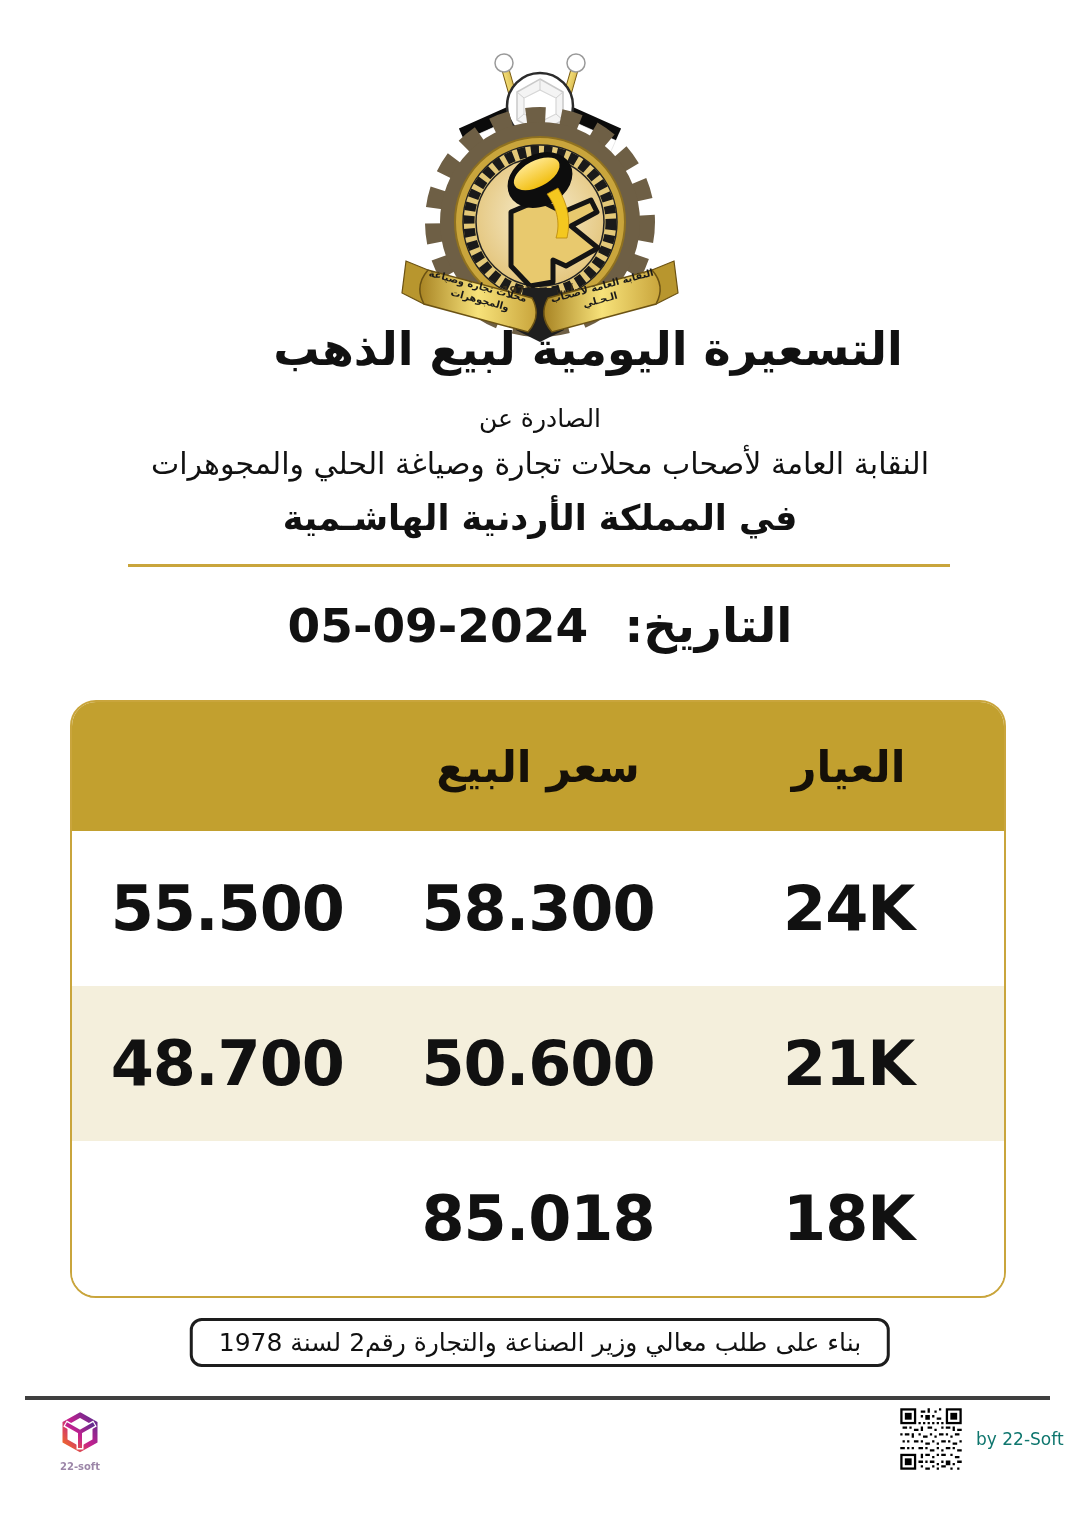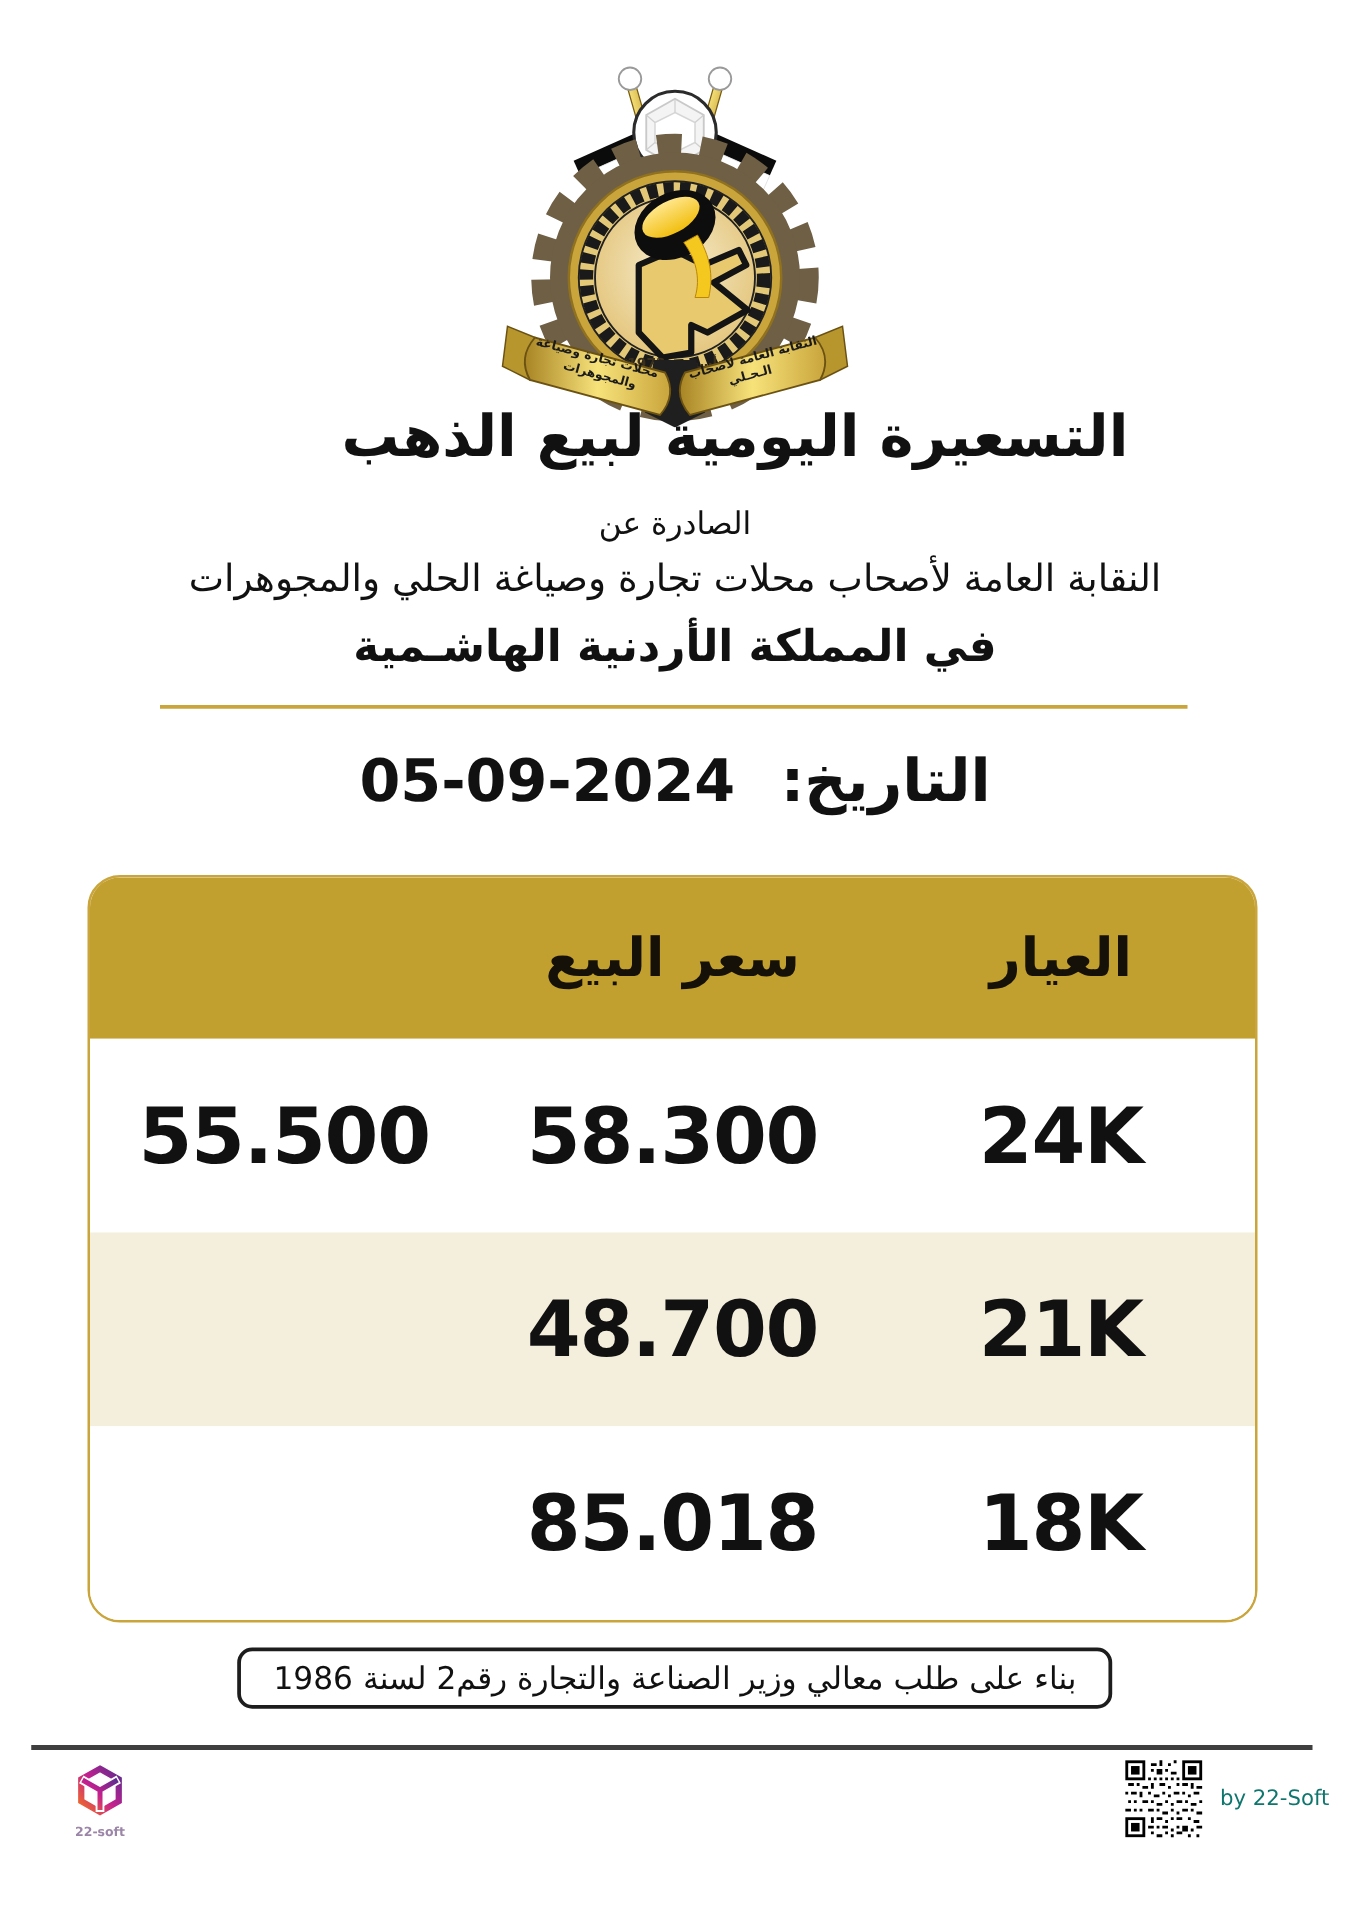--- a/index.html
+++ b/index.html
@@ -155,29 +155,30 @@
       <div class="cell">العيار</div>
       <div class="cell">سعر البيع</div>
     </div>
     <div class="t-row">
       <div class="cell">24K</div>
       <div class="cell">58.300</div>
       <div class="cell">55.500</div>
     </div>
     <div class="t-row alt">
       <div class="cell">21K</div>
+      <div class="cell">50.600</div>
       <div class="cell">48.700</div>
     </div>
     <div class="t-row">
       <div class="cell">18K</div>
       <div class="cell">85.018</div>
     </div>
   </div>
 
-  <div class="note-box">بناء على طلب معالي وزير الصناعة والتجارة رقم2 لسنة 1986</div>
+  <div class="note-box">بناء على طلب معالي وزير الصناعة والتجارة رقم2 لسنة 1978</div>
 
   <div class="footer-line"></div>
 
   <div class="brand">
     <svg width="48" height="48" viewBox="0 0 48 48">
       <path d="M24 5 L39 13.5 L39 31 L24 39.5 L9 31 L9 13.5 Z" fill="none" stroke="url(#cubeGrad2)" stroke-width="5" stroke-linejoin="miter"></path>
       <path d="M9 13.5 L24 22 L39 13.5 M24 22 L24 39.5" fill="none" stroke="#ffffff" stroke-width="7"></path>
       <path d="M10 14 L24 22 L38 14 M24 22 L24 38" fill="none" stroke="url(#cubeGrad2)" stroke-width="4"></path>
       <defs>
         <linearGradient id="cubeGrad2" x1="0" y1="1" x2="1" y2="0">

